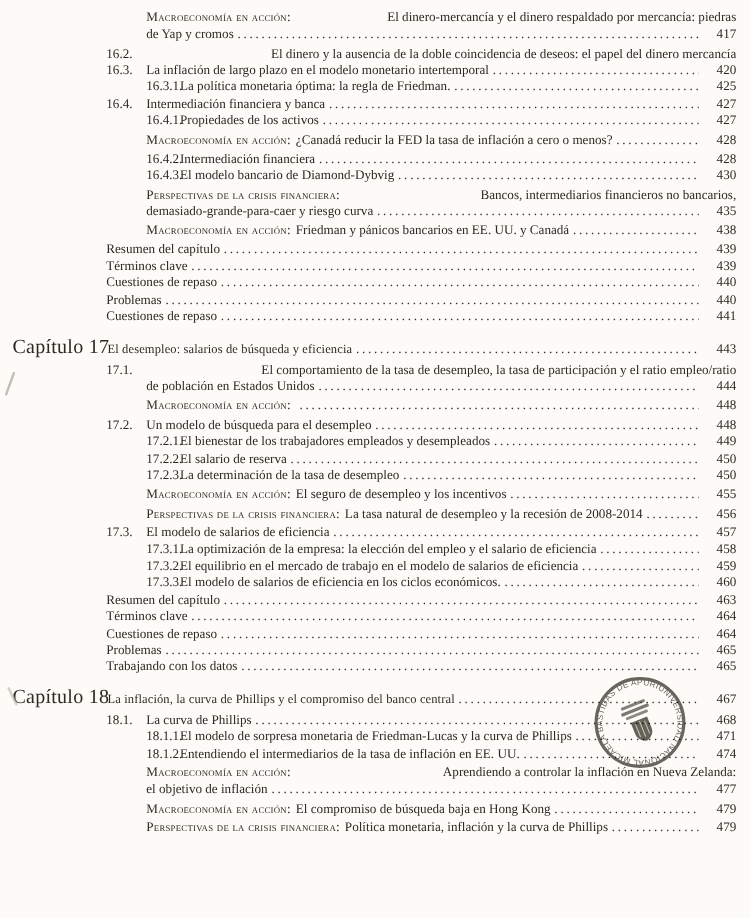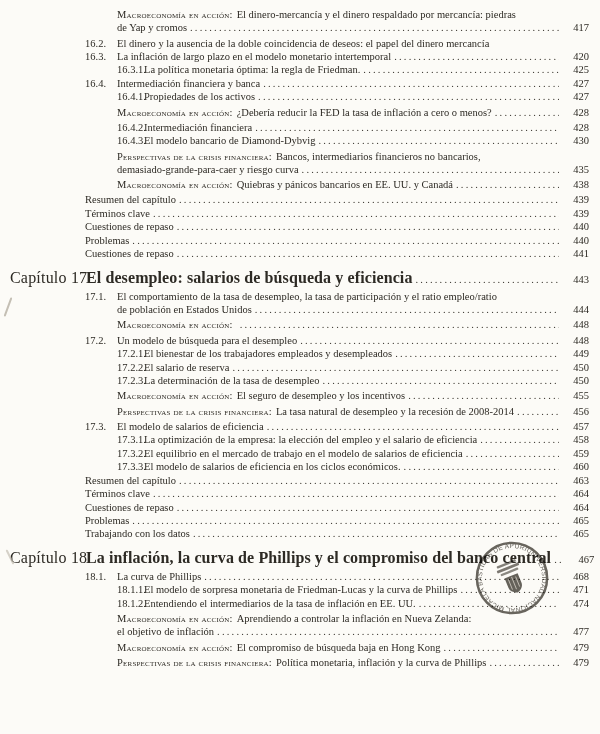--- a/index.html
+++ b/index.html
@@ -6,26 +6,26 @@
   body{
     width:600px;height:734px;overflow:hidden;position:relative;
     background:#fcfbf7;
     color:#2d2a24;
     font-family:"Liberation Serif","DejaVu Serif",serif;
   }
   .toc{padding-top:6px}
   .row{
     display:flex;align-items:baseline;white-space:nowrap;
     font-size:10.5px;line-height:13.45px;
-    padding-left:85px;padding-right:11px;
+    padding-left:85px;padding-right:11px;justify-content:space-between;
   }
   .row.subsection,.row.feature,.row.feature_cont,.row.section_cont{padding-left:117px}
   .row.chapter{padding-left:10px;margin:9px 0 3px;line-height:15px}
   .gutter{flex:none;width:76px;font-size:16px;letter-spacing:.2px}
-  .chtitle{flex:none;font-weight:bold;font-size:16px;letter-spacing:.1px}
+  .chtitle{flex:none;font-weight:normal;font-size:10px;letter-spacing:.1px}
   .num{flex:none;width:32px}
   .subsection .num{width:27px}
   .txt{flex:none}
   .feat{flex:none;font-variant:small-caps;margin-right:4px;letter-spacing:.2px}
   .dots{flex:1 1 20px;min-width:10px;overflow:hidden;margin:0 5px 0 3px;height:13px}
   .dots::before{
     content:"..........................................................................................................................................................";
     letter-spacing:2.2px;color:#38342d;
   }
   .chapter .dots{height:14px}
@@ -77,21 +77,21 @@
       <span class="pg">427</span>
     </div>
     <div class="row subsection">
       <span class="num">16.4.1.</span>
       <span class="txt">Propiedades de los activos</span>
       <span class="dots"></span>
       <span class="pg">427</span>
     </div>
     <div class="row feature">
       <span class="feat">Macroeconomía en acción:</span>
-      <span class="txt">¿Debería reducir la FED la tasa de inflación a cero o menos?</span>
+      <span class="txt">¿Canadá reducir la FED la tasa de inflación a cero o menos?</span>
       <span class="dots"></span>
       <span class="pg">428</span>
     </div>
     <div class="row subsection">
       <span class="num">16.4.2.</span>
       <span class="txt">Intermediación financiera</span>
       <span class="dots"></span>
       <span class="pg">428</span>
     </div>
     <div class="row subsection">
@@ -104,21 +104,21 @@
       <span class="feat">Perspectivas de la crisis financiera:</span>
       <span class="txt">Bancos, intermediarios financieros no bancarios,</span>
     </div>
     <div class="row feature_cont">
       <span class="txt">demasiado-grande-para-caer y riesgo curva</span>
       <span class="dots"></span>
       <span class="pg">435</span>
     </div>
     <div class="row feature">
       <span class="feat">Macroeconomía en acción:</span>
-      <span class="txt">Quiebras y pánicos bancarios en EE. UU. y Canadá</span>
+      <span class="txt">Friedman y pánicos bancarios en EE. UU. y Canadá</span>
       <span class="dots"></span>
       <span class="pg">438</span>
     </div>
     <div class="row plain">
       <span class="txt">Resumen del capítulo</span>
       <span class="dots"></span>
       <span class="pg">439</span>
     </div>
     <div class="row plain">
       <span class="txt">Términos clave</span>

